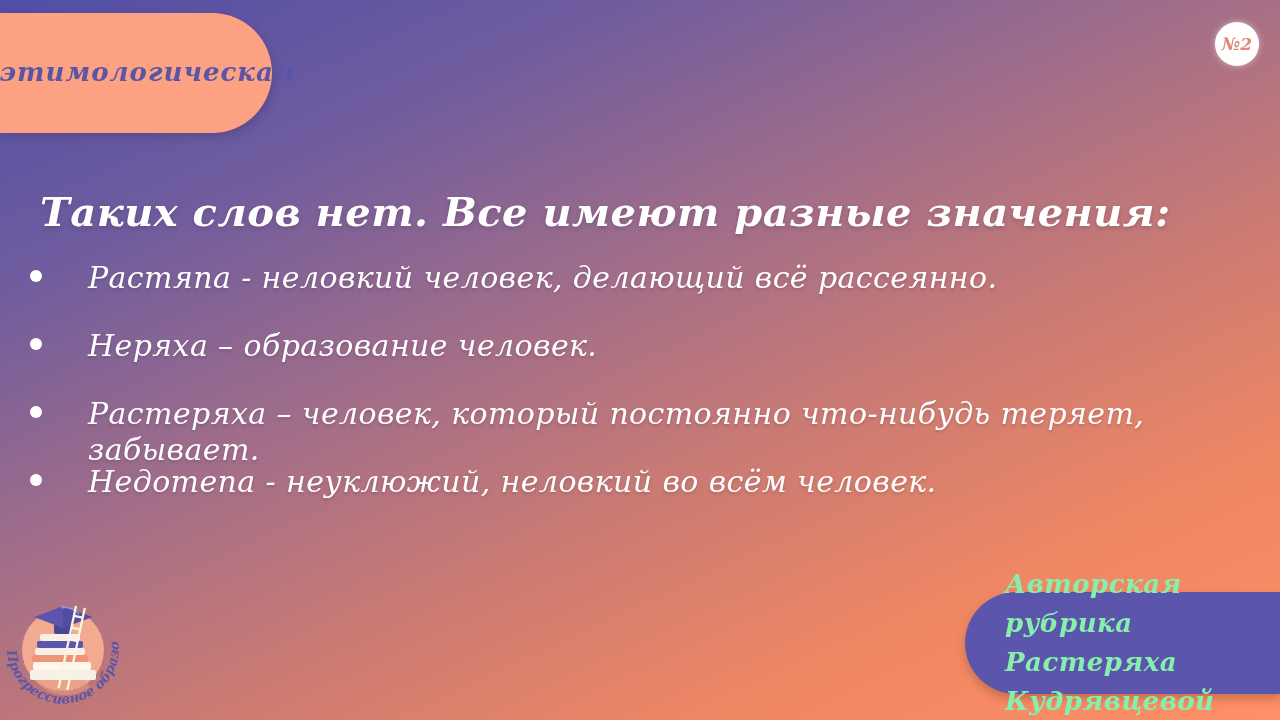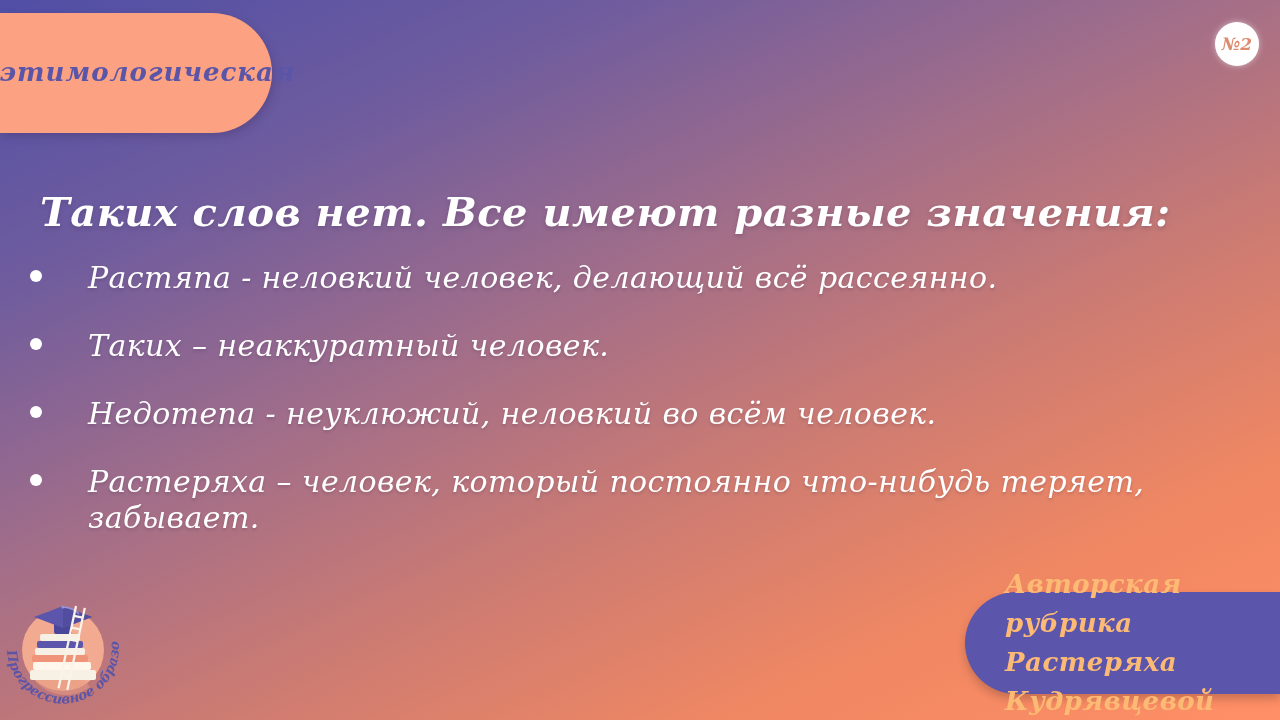--- a/index.html
+++ b/index.html
@@ -100,21 +100,21 @@
     position: absolute;
     left: 965px; top: 592px;
     width: 315px; height: 102px;
     background: #5b55ac;
     border-radius: 51px 0 0 51px;
     box-shadow: 0 5px 8px rgba(90,50,40,0.3);
     display: flex; flex-direction: column;
     justify-content: center;
     padding-left: 40px;
     box-sizing: border-box;
-    color: #fdba74;
+    color: #86efac;
     font-style: italic; font-weight: bold;
     font-size: 26px; line-height: 1.5;
     letter-spacing: 0.5px;
   }
 </style>
 </head>
 <body>
 
 <div class="slide">
 
@@ -128,29 +128,29 @@
 
   <div class="heading">Таких слов нет. Все имеют разные значения:</div>
 
   <ul class="bullets">
     <li class="bullet-item">
       <span class="bullet-dot"></span>
       <span class="bullet-text">Растяпа - неловкий человек, делающий всё рассеянно.</span>
     </li>
     <li class="bullet-item">
       <span class="bullet-dot"></span>
-      <span class="bullet-text">Таких – неаккуратный человек.</span>
+      <span class="bullet-text">Неряха – образование человек.</span>
+    </li>
+    <li class="bullet-item">
+      <span class="bullet-dot"></span>
+      <span class="bullet-text">Растеряха – человек, который постоянно что-нибудь теряет, забывает.</span>
     </li>
     <li class="bullet-item">
       <span class="bullet-dot"></span>
       <span class="bullet-text">Недотепа - неуклюжий, неловкий во всём человек.</span>
-    </li>
-    <li class="bullet-item">
-      <span class="bullet-dot"></span>
-      <span class="bullet-text">Растеряха – человек, который постоянно что-нибудь теряет, забывает.</span>
     </li>
   </ul>
 
   <svg class="logo" viewBox="0 0 170 128">
 
     <circle cx="61" cy="58" r="41" fill="#f2ab90"></circle>
 
     <path d="M 27 80 A 41 41 0 0 0 88 95 L 61 62 Z" fill="#e59b83" opacity="0.55"></path>
 
     <g>

